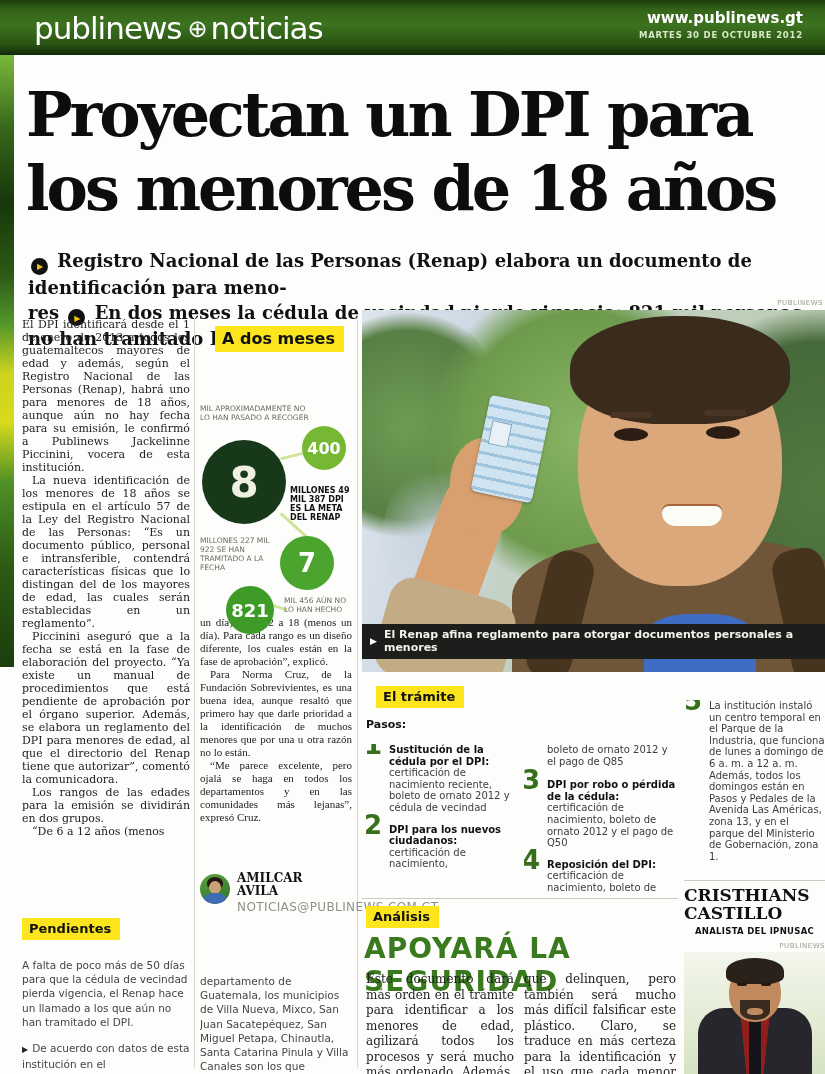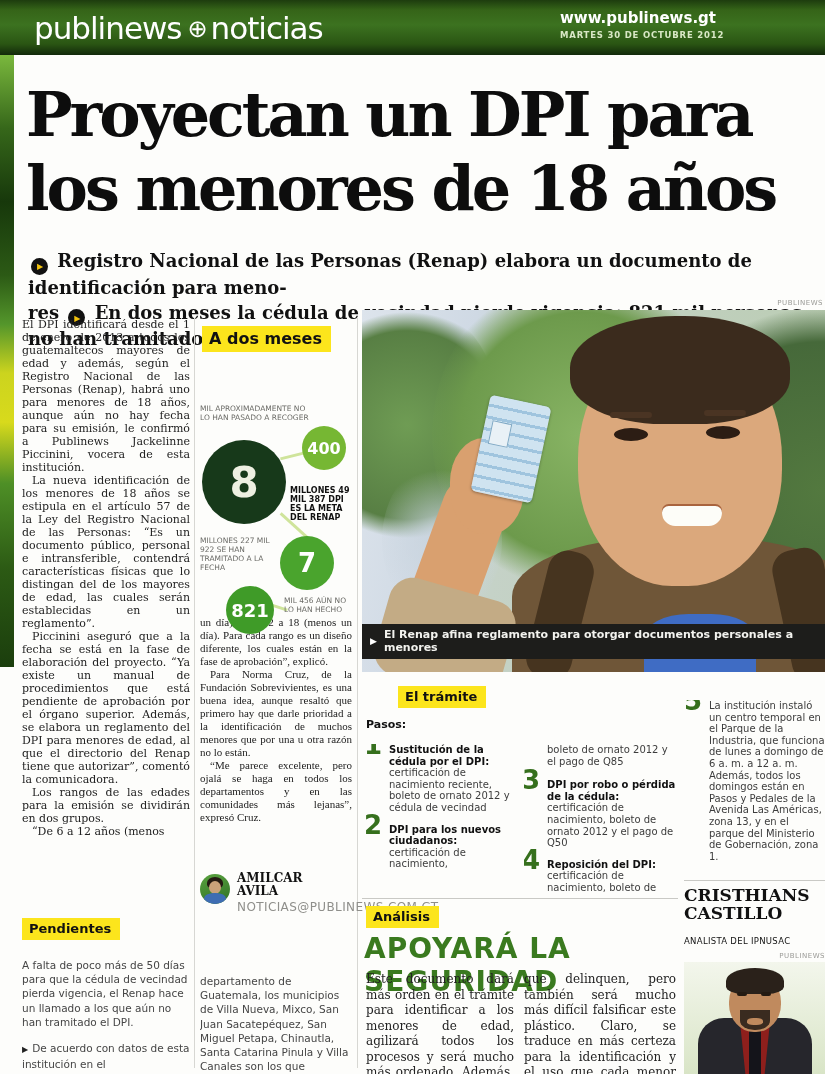--- a/index.html
+++ b/index.html
@@ -4,21 +4,21 @@
 <style>
   html,body{margin:0;padding:0;background:#e8e8e8;}
   .page{position:relative;width:825px;height:1074px;background:#fdfdfb;overflow:hidden;
         font-family:"DejaVu Sans",sans-serif;}
   .abs{position:absolute;}
   
   .masthead{left:0;top:0;width:825px;height:55px;
     background:linear-gradient(180deg,#1d3c0e 0%,#356418 18%,#3c7220 45%,#2a5513 80%,#12290a 100%);}
   .brand{left:34px;top:10px;color:#fff;font-size:31px;letter-spacing:-1px;display:flex;align-items:center;}
   .brand .globe-icon{font-size:24px;margin:2px 4px 0 6px;color:#fff;}
-  .mast-right{left:560px;top:9px;width:220px;color:#fff;}
+  .mast-right{left:583px;top:9px;width:220px;color:#fff;text-align:right;}
   .mast-url{font-size:15px;font-weight:bold;}
   .mast-date{font-size:8.5px;font-weight:bold;letter-spacing:.8px;color:#d9e8c6;margin-top:3px;}
   
   .leftstrip{left:0;top:55px;width:14px;height:612px;
     background:linear-gradient(180deg,#7ab83d 0%,#36671a 12%,#17380b 24%,#2c5a15 36%,#54962b 44%,
       #ccd41e 52%,#d8da1c 60%,#4e8f26 70%,#2c5a14 84%,#1b3e0d 100%);}
   
   .hl{left:26px;top:78px;width:790px;font-family:"DejaVu Serif",serif;font-weight:bold;
       color:#0d0d0d;font-size:62px;line-height:74px;letter-spacing:-3px;}
   .deck{left:28px;top:248px;width:782px;font-family:"DejaVu Serif",serif;font-weight:bold;
@@ -56,21 +56,21 @@
   .capbar .arr{color:#fff;font-size:9px;}
   
   .sans10{font-size:10px;line-height:11.6px;color:#3c3c3c;}
   .step{position:relative;margin:0 0 10px 0;padding-left:23px;}
   .stepnum{position:absolute;left:-2px;top:-4px;font-size:26px;font-weight:bold;color:#36701d;}
   .step b{color:#111;}
   .pasos{font-weight:bold;font-size:11px;color:#111;}
   
   .antitle{font-size:28px;font-weight:bold;letter-spacing:1px;color:#3a7a1f;}
   .author-name{font-family:"DejaVu Serif",serif;font-weight:bold;font-size:17px;line-height:18px;color:#111;}
-  .author-role{font-size:8.5px;font-weight:normal;color:#111;letter-spacing:.3px;margin-top:14px;}
+  .author-role{font-size:8.5px;font-weight:bold;color:#111;letter-spacing:.3px;margin-top:4px;text-align:center;}
   
   .pend{font-size:10.5px;line-height:14.2px;color:#454545;margin-top:44px;}
   .pend .parr{color:#222;font-size:8px;margin-right:4px;}
   
   .avatar{position:absolute;left:0;top:2px;width:30px;height:30px;border-radius:50%;overflow:hidden;
       background:linear-gradient(160deg,#5aa33f,#2f7026);}
   .av-hair{position:absolute;left:7px;top:3px;width:16px;height:12px;border-radius:50% 50% 40% 40%;background:#241a12;}
   .av-face{position:absolute;left:9px;top:7px;width:12px;height:13px;border-radius:50%;background:#caa27a;}
   .av-shirt{position:absolute;left:4px;top:19px;width:22px;height:12px;border-radius:45% 45% 0 0;background:#3e6db3;}
   .byname{font-family:"DejaVu Serif",serif;font-weight:bold;font-size:12px;line-height:13px;color:#111;}
@@ -125,21 +125,21 @@
     <p>Los rangos de las edades para la emisión se dividirán en dos grupos.</p>
     <p>“De 6 a 12 años (menos</p>
   </div>
 
   <div class="abs" style="left:22px;top:918px;width:168px;height:156px;overflow:hidden;">
     <span class="kicker small">Pendientes</span>
     <p class="pend" style="margin:18px 0 0 0;">A falta de poco más de 50 días para que la cédula de vecindad pierda vigencia, el Renap hace un llamado a los que aún no han tramitado el DPI.</p>
     <p class="pend" style="margin:12px 0 0 0;"><span class="parr">▶</span><span>De acuerdo con datos de esta institución en el</span></p>
   </div>
 
-  <div class="abs" style="left:202px;top:326px;">
+  <div class="abs" style="left:215px;top:326px;">
     <span class="kicker big">A dos meses</span>
   </div>
 
   <div class="abs infog">
     <div class="conn" style="left:80px;top:56px;width:28px;transform:rotate(-14deg);"></div>
     <div class="conn" style="left:76px;top:126px;width:36px;transform:rotate(42deg);"></div>
     <div class="conn" style="left:58px;top:206px;width:30px;transform:rotate(18deg);"></div>
 
     <div class="ilab" style="left:0;top:6px;width:112px;">MIL APROXIMADAMENTE NO LO HAN PASADO A RECOGER</div>
     <div class="circ" style="left:102px;top:28px;width:44px;height:44px;background:#76b733;font-size:16px;">400</div>
@@ -204,21 +204,21 @@
     <div style="position:absolute;left:88px;top:128px;width:74px;height:96px;background:#d9a06f;border-radius:46%;"></div>
     <div style="position:absolute;left:118px;top:90px;width:62px;height:98px;transform:rotate(12deg);border-radius:5px;background:repeating-linear-gradient(180deg,#cfe3f0 0 9px,#9fc4de 9px 12px);box-shadow:0 1px 3px rgba(0,0,0,.35);"></div>
     <div style="position:absolute;left:128px;top:112px;width:18px;height:22px;background:#e9f1f6;transform:rotate(12deg);border:1px solid #7ea8c4;"></div>
 
     <div class="capbar">
       <span class="arr">▶</span>
       <span>El Renap afina reglamento para otorgar documentos personales a menores</span>
     </div>
   </div>
 
-  <div class="abs" style="left:366px;top:686px;padding-left:32px;">
+  <div class="abs" style="left:344px;top:686px;padding-left:32px;">
     <span class="kicker small">El trámite</span>
   </div>
   <div class="abs pasos" style="left:366px;top:718px;">Pasos:</div>
 
   <div class="abs sans10" style="left:366px;top:744px;width:150px;height:150px;overflow:hidden;">
     <div class="step">
       <span class="stepnum">1</span>
       <p style="margin:0;"><b>Sustitución de la cédula por el DPI:</b> <span>certificación de nacimiento reciente, boleto de ornato 2012 y cédula de vecindad</span></p>
     </div>
     <div class="step">

